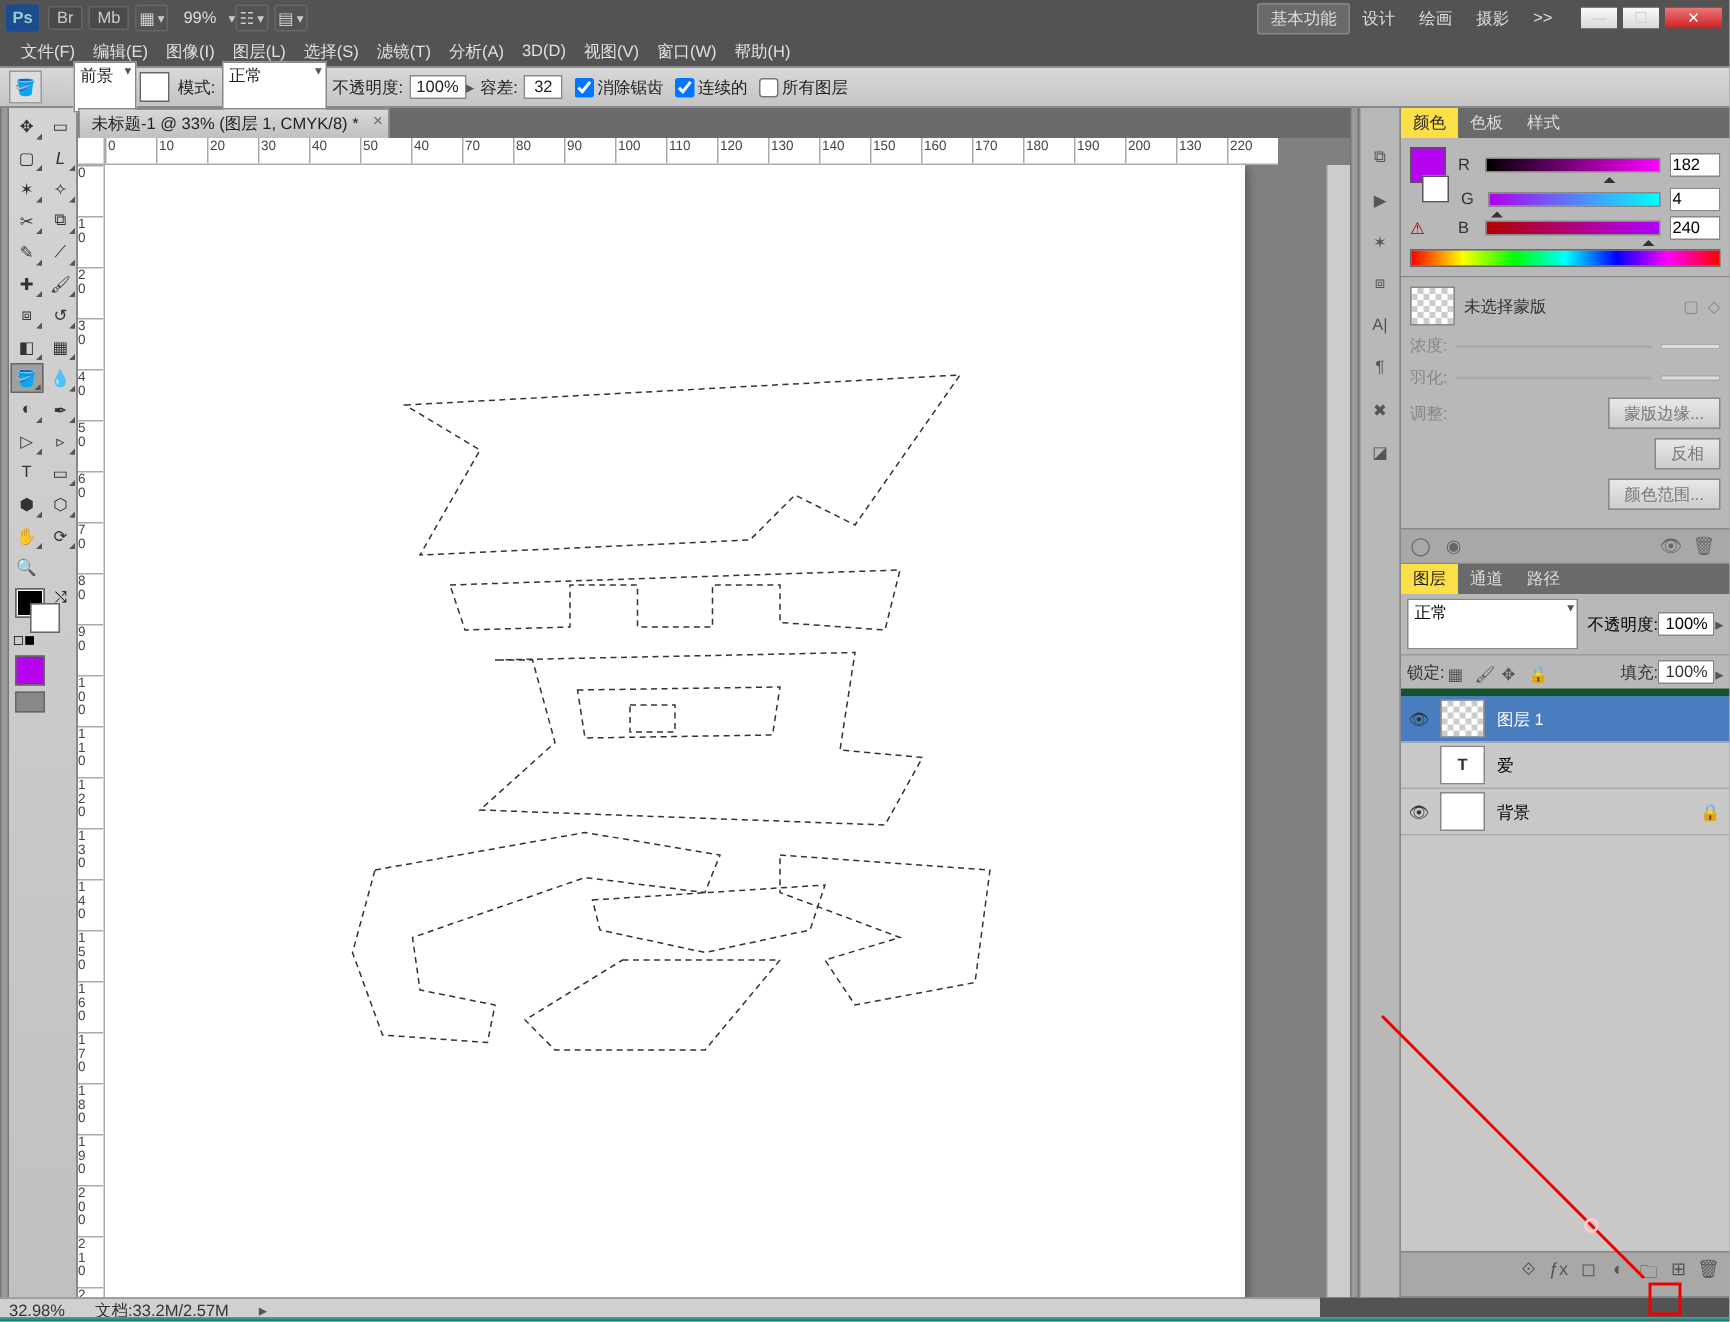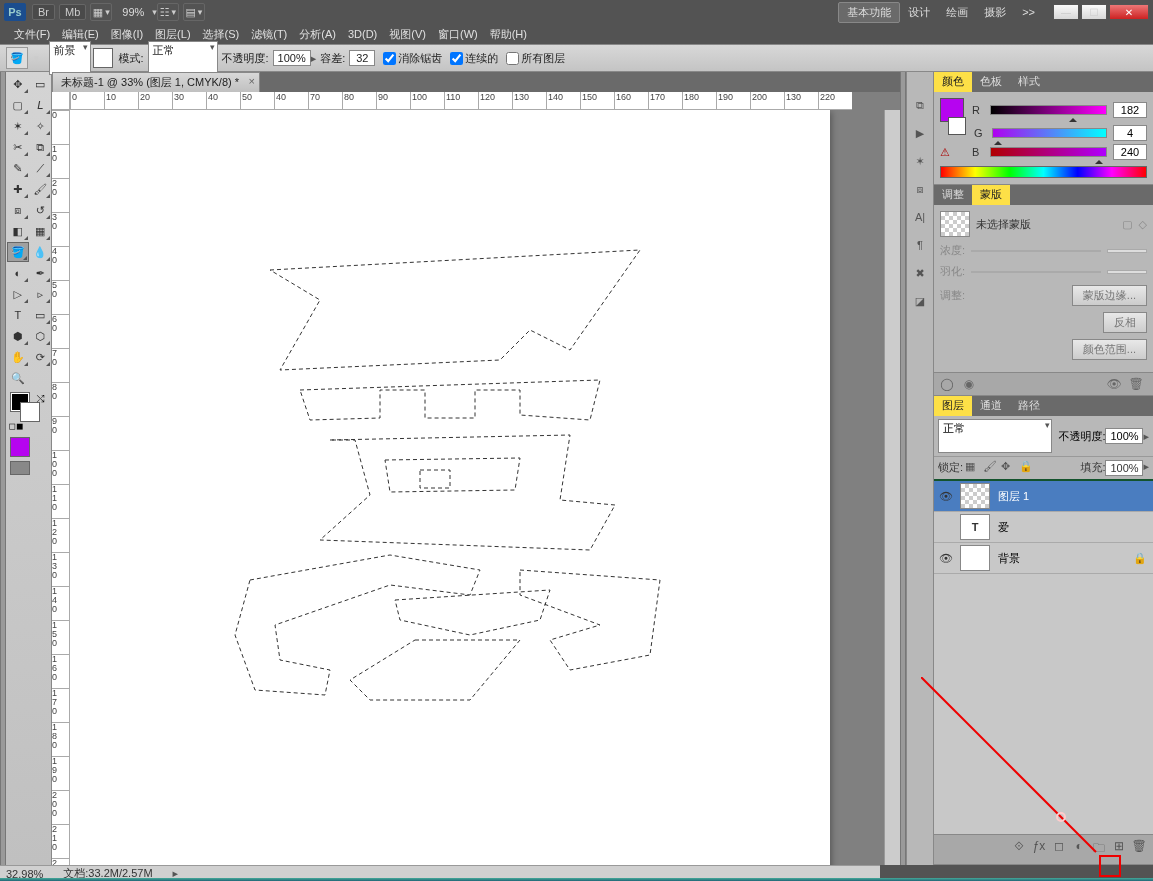--- a/index.html
+++ b/index.html
@@ -60,32 +60,32 @@
 .ptab.active{background:#fde047;color:#222}
 .panel-body{background:#b8b8b8;padding:6px}
 .color-row{display:flex;align-items:center;margin-bottom:3px}
 .color-sw{width:24px;height:24px;border:1px solid #555;margin-right:8px}
 .color-lbl{width:12px;color:#333}
 .slider{flex:1;height:10px;margin:0 6px;border:1px solid #888;position:relative}
 .slider.r{background:linear-gradient(90deg,#000,#f0f)}
 .slider.g{background:linear-gradient(90deg,#b000f0,#0ff)}
 .slider.b{background:linear-gradient(90deg,#b00000,#b000ff)}
 .slider-thumb{position:absolute;top:8px;width:0;height:0;border:4px solid transparent;border-bottom-color:#333}
-.color-val{width:34px;border:1px solid #888;background:#fff;text-align:center;padding:1px}
+.color-val{width:34px;border:1px solid #888;background:#fff;text-align:left;padding:1px}
 .hue-strip{height:12px;background:linear-gradient(90deg,red,yellow,lime,cyan,blue,magenta,red);border:1px solid #666;margin-top:6px}
 .mask-row{display:flex;align-items:center;margin-bottom:6px}
 .mask-thumb{width:30px;height:26px;background:repeating-conic-gradient(#ccc 0 25%,#fff 0 50%) 0 0/8px 8px;border:1px solid #888;margin-right:6px}
 .mask-btn{border:1px solid #888;background:linear-gradient(#e8e8e8,#ccc);padding:2px 10px;font-size:11px;cursor:pointer;margin-left:auto;color:#777}
 .mask-lbl{color:#888}
 .mask-slider{flex:1;height:2px;background:#aaa;margin:0 6px}
 .icon-strip{display:flex;padding:4px;background:#a8a8a8;border-top:1px solid #888}
 .icon-strip span{width:18px;height:14px;margin-right:4px;color:#666;cursor:pointer;font-size:12px;display:flex;align-items:center;justify-content:center}
 .layer-opts{display:flex;align-items:center;padding:3px 4px;border-bottom:1px solid #999}
 .layer-opts .opt-sel{flex:1}
-.lock-row{display:flex;align-items:flex-start;padding:3px 4px;border-bottom:2px solid #14532d;color:#333}
+.lock-row{display:flex;align-items:flex-end;padding:3px 4px;border-bottom:5px solid #14532d;color:#333}
 .lock-ic{width:14px;margin:0 2px;cursor:pointer;color:#555}
 .layers-list{background:#c8c8c8;min-height:280px}
 .layer-row{display:flex;align-items:center;border-bottom:1px solid #aaa;padding:2px;cursor:pointer}
 .layer-row.active{background:#4a7dc0;color:#fff}
 .layer-eye{width:20px;text-align:center;color:#333;cursor:pointer}
 .layer-th{width:30px;height:26px;background:repeating-conic-gradient(#ccc 0 25%,#fff 0 50%) 0 0/8px 8px;border:1px solid #888;margin:0 4px}
 .layer-th.white{background:#fff}
 .layer-th.txt{background:#fff;display:flex;align-items:center;justify-content:center;font-weight:bold;color:#333}
 .layer-name{flex:1;padding-left:4px}
 .layer-lock{color:#666;margin-right:4px}
@@ -358,24 +358,20 @@
           <div class="slider b">
               <div class="slider-thumb" style="left:90%"></div>
             </div>
           <div class="color-val">240</div>
         </div>
         <div class="hue-strip"></div>
       </div>
     </div>
 
     <div class="panel">
-      <div class="panel-tabs">
-        <div class="ptab">调整</div>
-        <div class="ptab active">蒙版</div>
-      </div>
       <div class="panel-body">
         <div class="mask-row">
           <div class="mask-thumb"></div>
           <span style="color:#333">未选择蒙版</span>
           <span style="margin-left:auto;color:#888;cursor:pointer">▢</span>
           <span style="margin-left:6px;color:#888;cursor:pointer">◇</span>
         </div>
         <div class="mask-row">
             <span class="mask-lbl">浓度:</span>
             <div class="mask-slider"></div>

